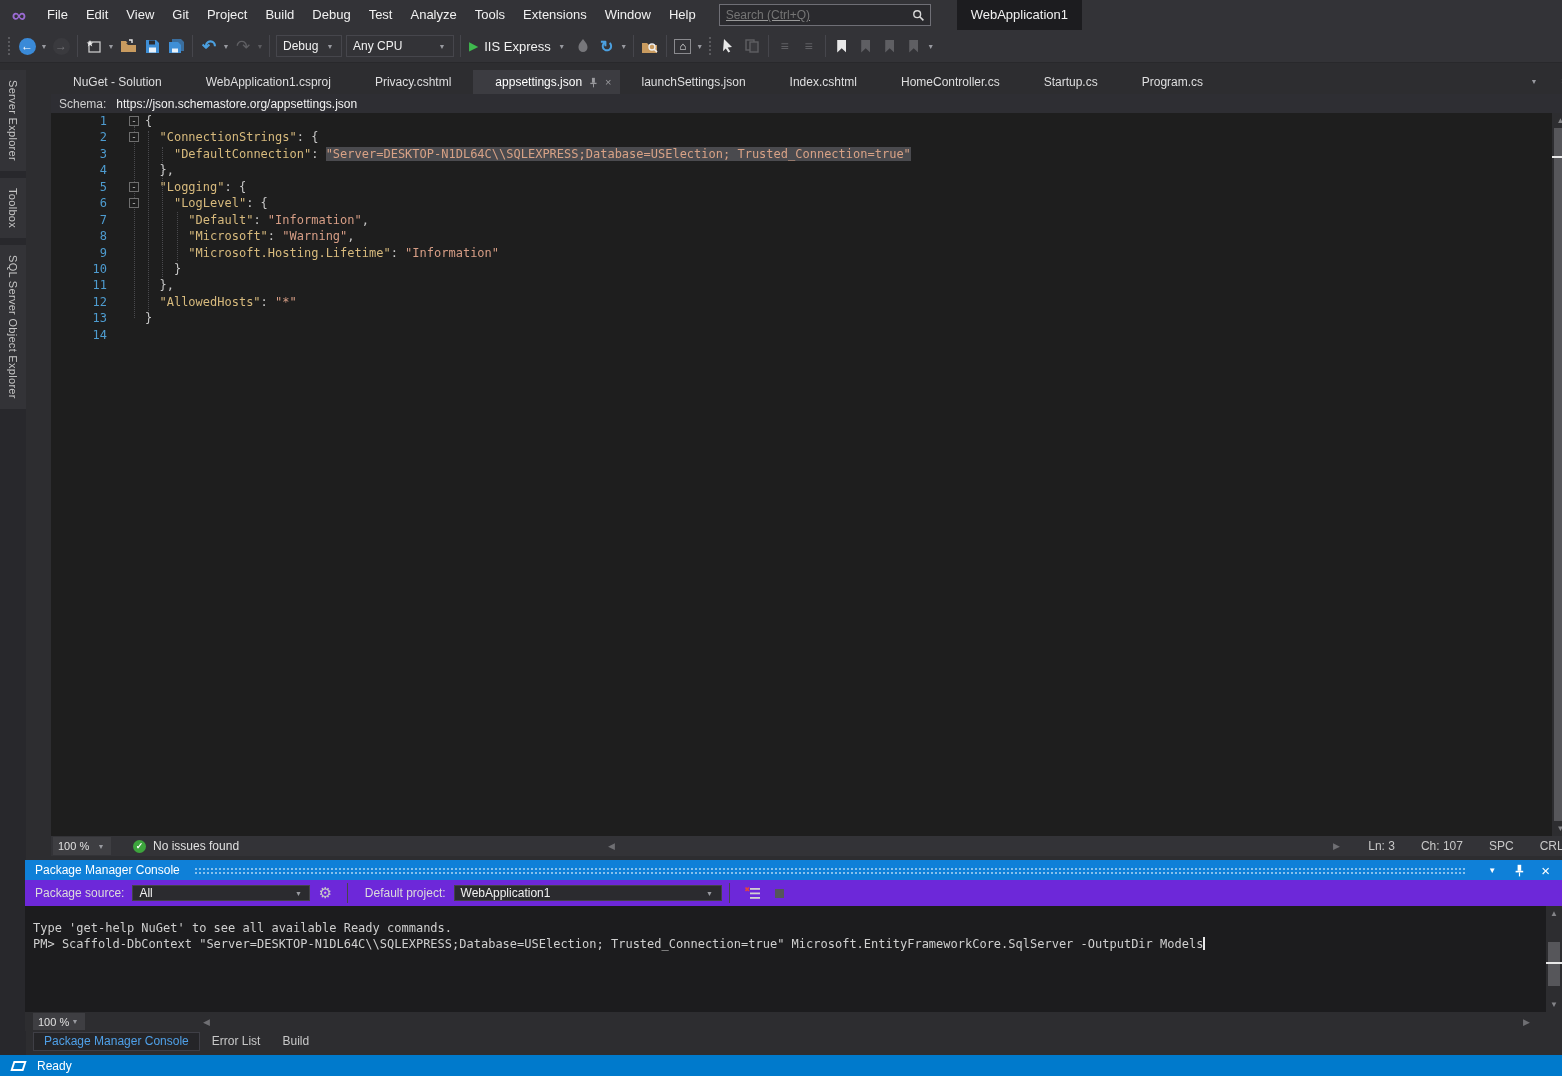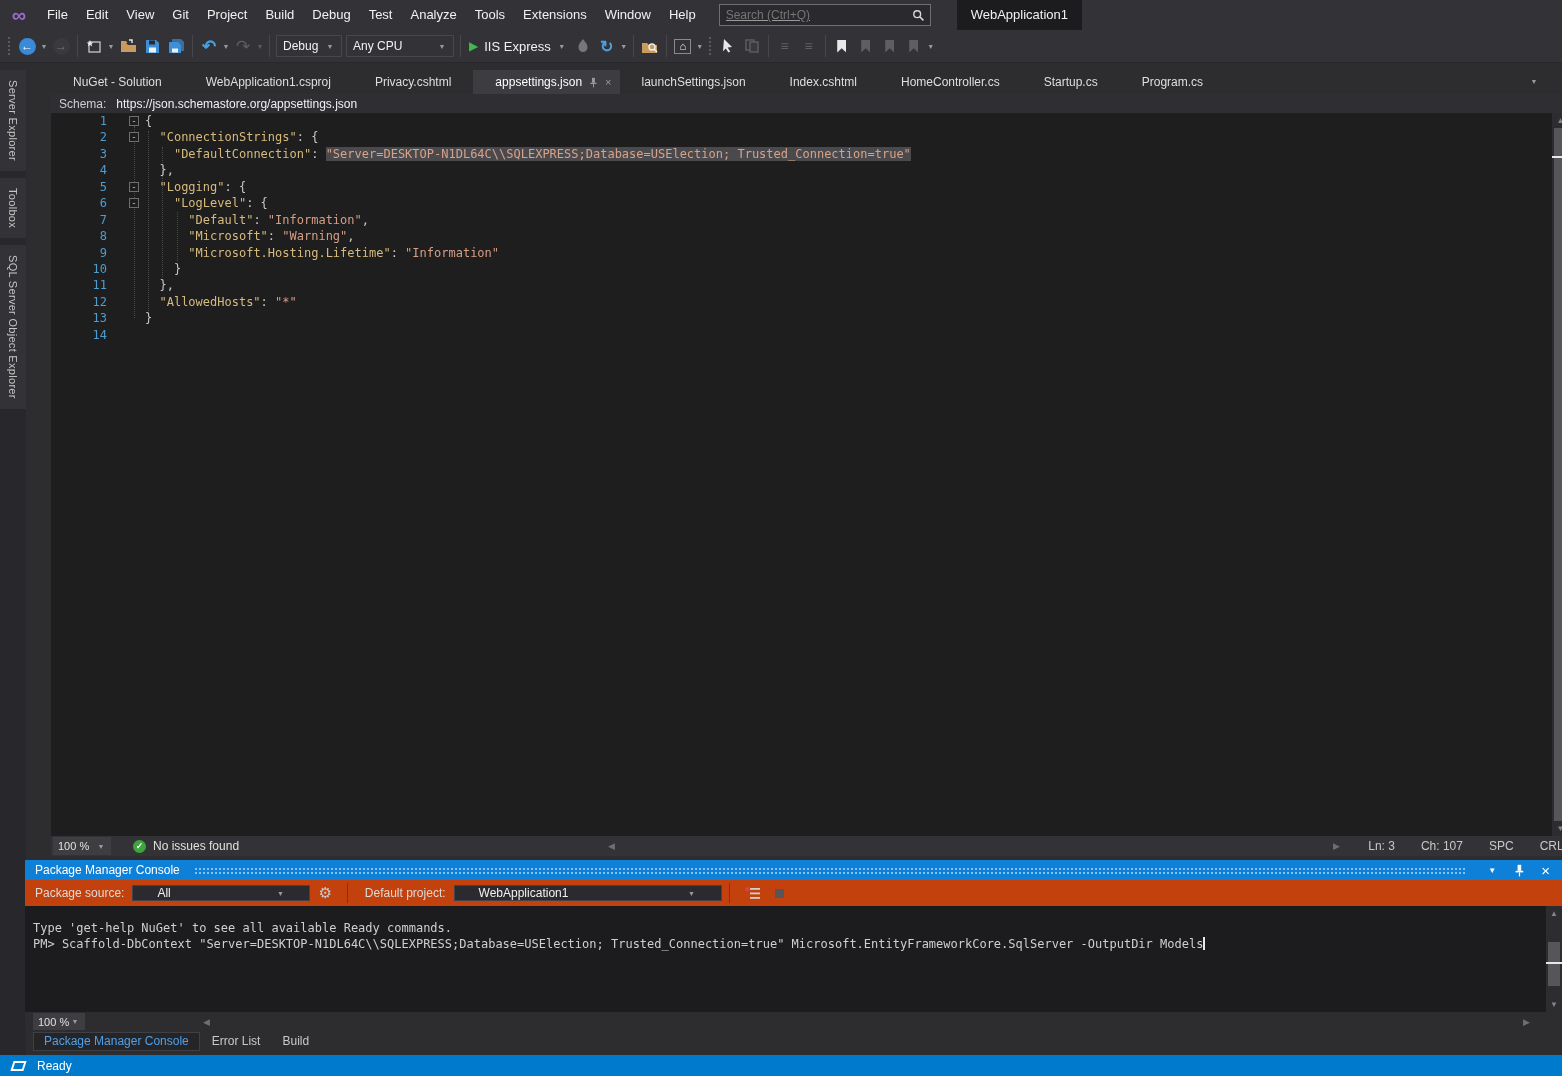--- a/index.html
+++ b/index.html
@@ -84,23 +84,23 @@
                  display:flex; align-items:center; justify-content:center; }
   .hs-arrow { position:absolute; top:5px; color:#6f6f73; font-size:9px; }
   #ed-status-right { position:absolute; right:14px; display:flex; gap:26px; color:#c8c8c8; }
 
   
   #pmc-panel { left:25px; top:860px; width:1537px; height:192px; }
   #pmc-header { height:20px; background:#0f80d8; display:flex; align-items:center; color:#fff; }
   #pmc-header .ptitle { font-size:12px; margin-left:10px; white-space:nowrap; }
   #pmc-dots { flex:1; height:7px; margin:0 14px; background-image:radial-gradient(rgba(255,255,255,.5) 1px, transparent 1px); background-size:4px 4px; }
   .hico { margin:0 8px; color:#fff; display:flex; align-items:center; }
-  #pmc-toolbar { height:26px; background:#c2410c; display:flex; align-items:center; font-size:12px; color:#dcdcdc; }
+  #pmc-toolbar { height:26px; background:#6d28d9; display:flex; align-items:center; font-size:12px; color:#dcdcdc; }
   #pmc-toolbar .plabel { margin-left:10px; margin-right:8px; }
-  .pcombo { height:16px; background:#2b2b2f; border:1px solid #434349; display:flex; align-items:center; padding:0 24px; color:#f1f1f1; }
+  .pcombo { height:16px; background:#2b2b2f; border:1px solid #434349; display:flex; align-items:center; padding:0 6px; color:#f1f1f1; }
   #pkg-src-combo { width:178px; }
   #def-proj-combo { width:268px; }
   .psep { width:1px; height:20px; background:#46464c; margin:0 7px; }
   #console { position:relative; height:106px; background:#1c1c1e; padding:14px 24px 0 8px; overflow:hidden; }
   .cline { font-family:"DejaVu Sans Mono","Liberation Mono",monospace; font-size:12px; line-height:16px; color:#cfcfcf; white-space:pre; }
   #console-cursor { display:inline-block; width:2px; height:13px; background:#e8e8e8; vertical-align:-2px; }
   #pmc-vscroll { position:absolute; right:0; top:0; width:16px; height:106px; background:#2d2d30; }
   #pmc-vscroll .sarrow { position:absolute; left:0; width:16px; text-align:center; color:#848488; font-size:8px; }
   #pmc-thumb { position:absolute; left:2px; right:2px; top:36px; height:44px; background:#56565a; }
   #pmc-caret-mark { position:absolute; left:0; right:0; top:56px; height:2px; background:#e8e8e8; }

